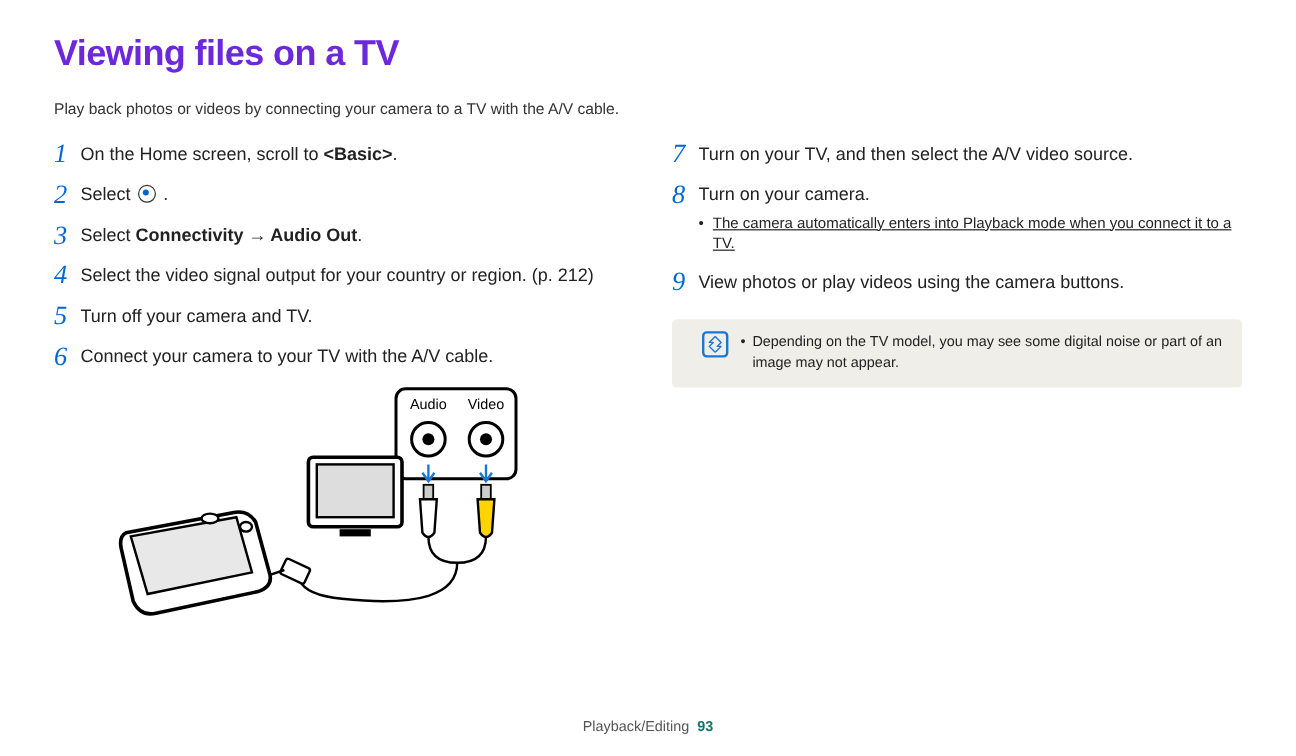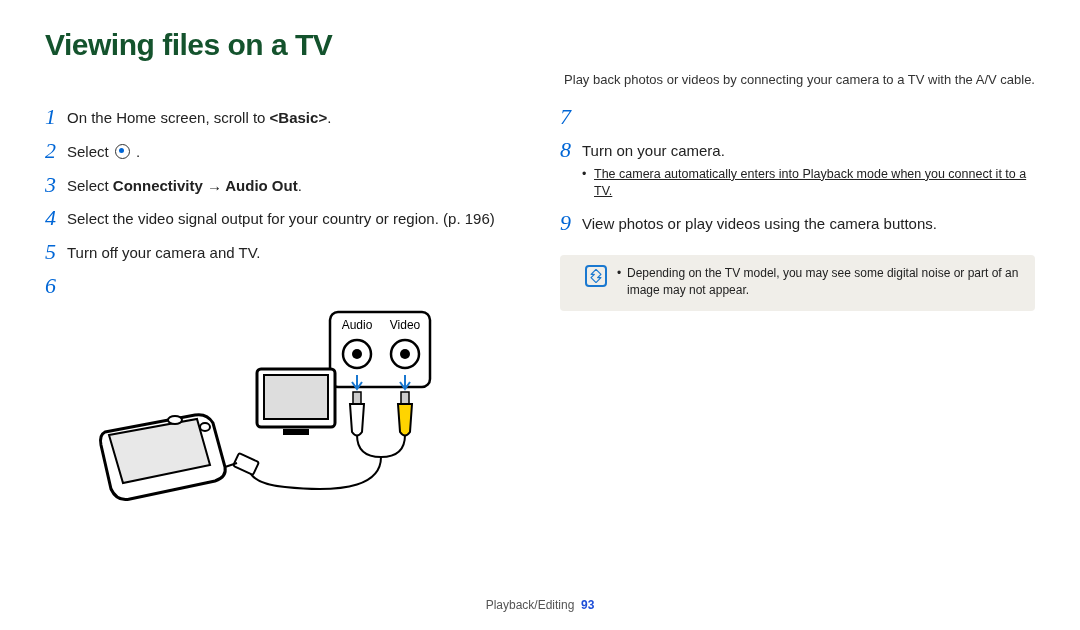--- a/index.html
+++ b/index.html
@@ -6,31 +6,30 @@
   body {
     width: 1080px;
     height: 630px;
     background: #fff;
     font-family: "Myriad Pro", "Segoe UI", Arial, sans-serif;
     color: #222;
     padding: 28px 45px 0 45px;
     position: relative;
   }
   .title {
-    color: #14532d;
+    color: #6d28d9;
     font-size: 30px;
     font-weight: 700;
-    margin-bottom: 10px;
+    margin-bottom: 21px;
     letter-spacing: -0.5px;
   }
   .intro {
     font-size: 13px;
     color: #333;
     margin-bottom: 18px;
-    text-align: right;
   }
   .cols {
     display: flex;
     gap: 40px;
   }
   .col { flex: 1; min-width: 0; }
   .step {
     display: flex;
     align-items: flex-start;
     margin-bottom: 10px;
@@ -100,21 +99,21 @@
   .notelist li::before { content: "•"; position: absolute; left: 0; }
   .diagram { margin-top: 10px; margin-left: 30px; }
   .footer {
     position: absolute;
     bottom: 18px;
     left: 0; right: 0;
     text-align: center;
     font-size: 12px;
     color: #555;
   }
-  .footer .pg { font-weight: 700; color: #1d4ed8; }
+  .footer .pg { font-weight: 700; color: #0f766e; }
 </style>
 </head>
 <body>
 
 <h1 class="title">Viewing files on a TV</h1>
 <p class="intro">Play back photos or videos by connecting your camera to a TV with the A/V cable.</p>
 
 <div class="cols">
   <div class="col">
     <div id="left-steps">
@@ -125,28 +124,29 @@
         <div class="step">
           <div class="num">2</div>
           <div class="txt">Select <span class="select-icon"></span> .</div>
         </div>
         <div class="step">
           <div class="num">3</div>
           <div class="txt">Select <b>Connectivity</b> <span class="arrow">→</span> <b>Audio Out</b>.</div>
         </div>
         <div class="step">
           <div class="num">4</div>
-          <div class="txt">Select the video signal output for your country or region. (p. 196)</div>
+          <div class="txt">Select the video signal output for your country or region. (p. 212)</div>
         </div>
         <div class="step">
           <div class="num">5</div>
           <div class="txt">Turn off your camera and TV.</div>
         </div>
         <div class="step">
           <div class="num">6</div>
+          <div class="txt">Connect your camera to your TV with the A/V cable.</div>
         </div>
       </div>
     <div class="diagram">
       <svg width="370" height="210" viewBox="0 0 370 210">
 
         <rect x="255" y="5" width="100" height="75" rx="8" fill="#fff" stroke="#000" stroke-width="2.5"></rect>
         <text x="282" y="22" font-size="12" text-anchor="middle" id="svg-audio">Audio</text>
         <text x="330" y="22" font-size="12" text-anchor="middle" id="svg-video">Video</text>
         <circle cx="282" cy="47" r="14" fill="#fff" stroke="#000" stroke-width="2.5"></circle>
         <circle cx="282" cy="47" r="5" fill="#000"></circle>
@@ -184,20 +184,21 @@
         </g>
         <path d="M150 160 L162 156" stroke="#000" stroke-width="2"></path>
       </svg>
     </div>
   </div>
 
   <div class="col">
     <div id="right-steps-a">
         <div class="step">
           <div class="num">7</div>
+          <div class="txt">Turn on your TV, and then select the A/V video source.</div>
         </div>
         <div class="step">
           <div class="num">8</div>
           <div class="txt">Turn on your camera.</div>
         </div>
       </div>
     <ul class="sub">
       <li>The camera automatically enters into Playback mode when you connect it to a TV.</li>
     </ul>
     <div id="right-steps-b">

